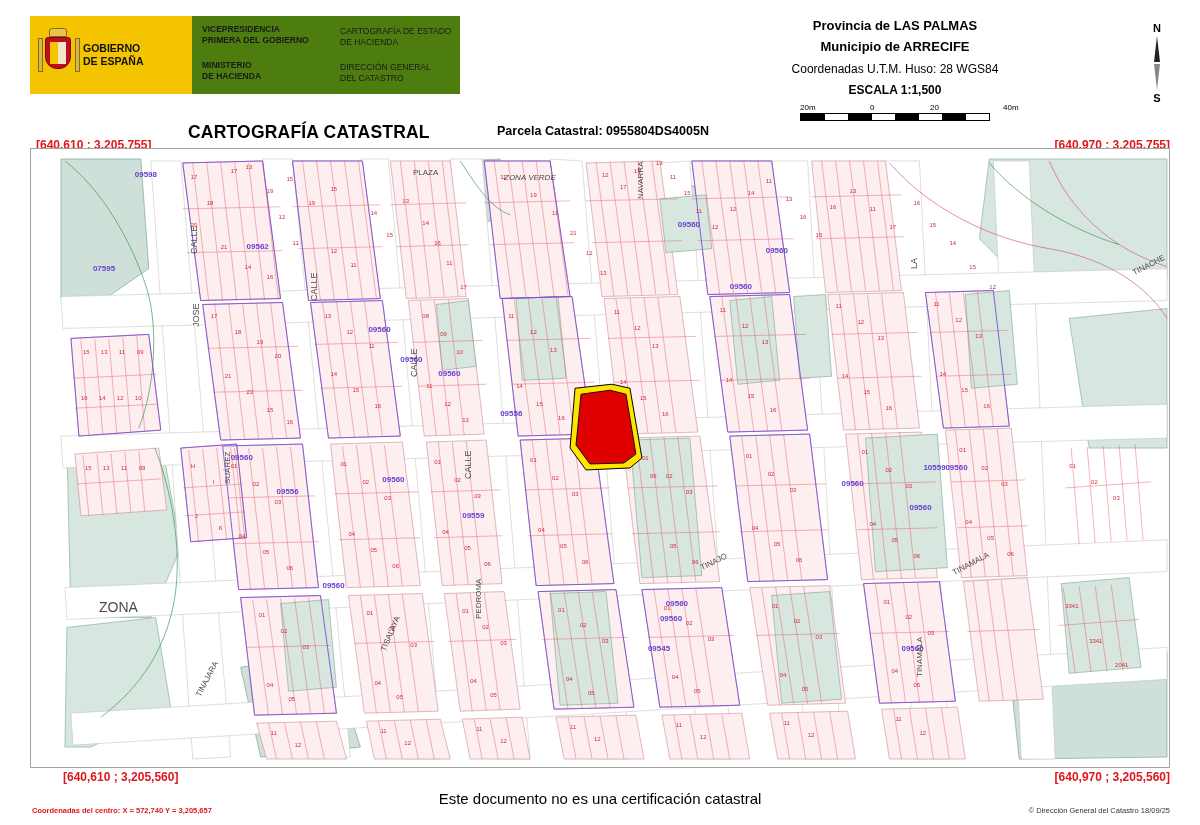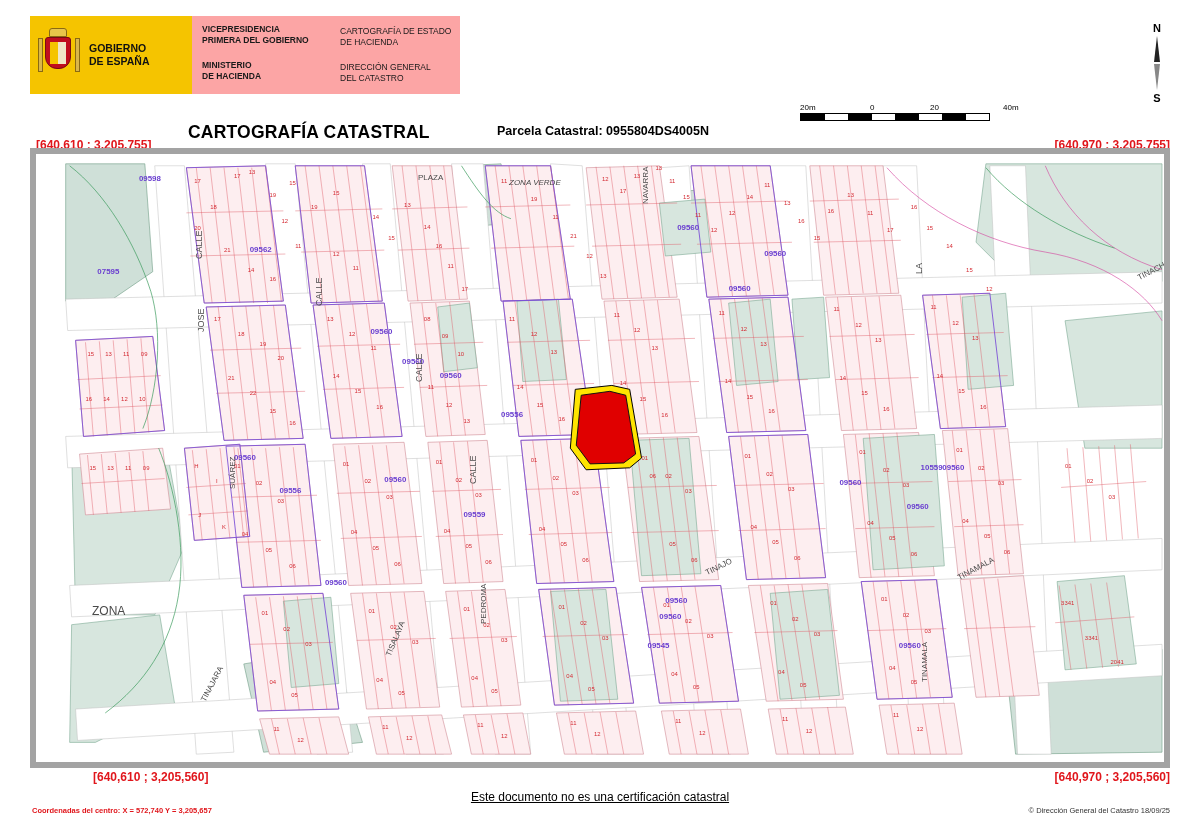--- a/index.html
+++ b/index.html
@@ -57,24 +57,24 @@
     border: 1px solid #8a6a12; border-radius: 3px 3px 0 0;
   }
   .coat .pillarL, .coat .pillarR {
     position: absolute; top: 10px; width: 5px; height: 34px;
     background: #d9b64a; border: 1px solid #8a6a12;
   }
   .coat .pillarL { left: 0px; }
   .coat .pillarR { right: 0px; }
   .logo-yellow-text {
     font-size: 10.5px; font-weight: bold; color: #111;
-    line-height: 13px; margin-left: 9px;
+    line-height: 13px; margin-left: 3px;
   }
   .logo-gray {
-    background: #fca5a5;
+    background: #4d7c0f;
     flex: 1;
     position: relative;
   }
   .gray-line {
     position: absolute;
     font-size: 8.5px; color: #1a1a1a; line-height: 11px;
     font-weight: bold;
   }
   .sub-a { left: 10px; top: 8px; width: 130px; }
   .sub-b { left: 10px; top: 44px; width: 130px; }
@@ -122,37 +122,37 @@
   #compass .needle::after{
     content:""; position:absolute; left:3px; bottom:0; width:0;height:0;
     border-left:3px solid transparent; border-right:3px solid transparent;
     border-top:26px solid #888;
   }
 
   
   #map-frame {
     position: absolute; left: 30px; top: 148px;
     width: 1140px; height: 620px;
-    border: 6px solid #a3a3a3;
+    border: 1px solid #a3a3a3;
     background: #ffffff;
     overflow: hidden;
   }
   #map-canvas { position:absolute; left:0; top:0; width:100%; height:100%; }
 
   .corner-coord {
     position: absolute; font-size: 12px; color: #e0161c; font-weight: bold;
   }
   #c-tl { left: 36px; top: 138px; }
   #c-tr { right: 30px; top: 138px; }
-  #c-bl { left: 52px; top: 770px; padding-left: 41px; }
+  #c-bl { left: 22px; top: 770px; padding-left: 41px; }
   #c-br { right: 30px; top: 770px; }
 
   #footer-note {
     position: absolute; left: 0; top: 790px; width: 1200px;
-    text-align: center; font-size: 12px; color: #000; text-decoration: underline;
+    text-align: center; font-size: 15px; color: #000;
   }
   #footer-left {
     position: absolute; left: 32px; top: 806px;
     font-size: 7.5px; color: #e0161c; font-weight: bold;
   }
   #footer-right {
     position: absolute; right: 30px; top: 806px;
     font-size: 7.5px; color: #333;
   }
   .mlabel { position:absolute; pointer-events:none; white-space:nowrap;}
@@ -193,20 +193,26 @@
         <div class="gray-line sub-d">
           <div>DIRECCIÓN GENERAL</div>
           <div>DEL CATASTRO</div>
         </div>
       </div>
     </div>
 
     <div id="title-cartografia">CARTOGRAFÍA CATASTRAL</div>
     <div id="parcela-label">Parcela Catastral: 0955804DS4005N</div>
 
+    <div id="head-right">
+      <div class="l1">Provincia de LAS PALMAS</div>
+      <div class="l2">Municipio de ARRECIFE</div>
+      <div class="l3">Coordenadas U.T.M. Huso: 28 WGS84</div>
+      <div class="l4">ESCALA 1:1,500</div>
+    </div>
 
     <div id="scalebar">
       <div class="sb-lab" style="left:0px;">20m</div>
       <div class="sb-lab" style="left:70px;">0</div>
       <div class="sb-lab" style="left:130px;">20</div>
       <div class="sb-lab" style="left:172px;margin-left:31px;">40m</div>
       <div class="bar">
         <i></i>
           <i></i>
           <i></i>
@@ -716,20 +722,20 @@
         <div class="mlabel" style="left: 473px; top: 24px; font-size: 8px; color: rgb(74, 74, 74); transform: rotate(0deg); transform-origin: left top; font-style: italic;">ZONA VERDE</div>
         <div class="mlabel" style="left: 605px; top: 50px; font-size: 8px; color: rgb(74, 74, 74); transform: rotate(-90deg); transform-origin: left top;">NAVARRA</div>
         <div class="mlabel" style="left: 878px; top: 120px; font-size: 9px; color: rgb(74, 74, 74); transform: rotate(-90deg); transform-origin: left top;">LA</div>
         <div class="mlabel" style="left: 1100px; top: 120px; font-size: 8px; color: rgb(74, 74, 74); transform: rotate(-27deg); transform-origin: left top;">TINACHE</div>
         <div class="mlabel" style="left: 668px; top: 415px; font-size: 8px; color: rgb(74, 74, 74); transform: rotate(-26deg); transform-origin: left top;">TINAJO</div>
         <div class="mlabel" style="left: 920px; top: 420px; font-size: 8px; color: rgb(74, 74, 74); transform: rotate(-28deg); transform-origin: left top;">TINAMALA</div>
         <div class="mlabel" style="left: 884px; top: 528px; font-size: 8px; color: rgb(74, 74, 74); transform: rotate(-90deg); transform-origin: left top;">TINAMALA</div>
         <div class="mlabel" style="left: 348px; top: 500px; font-size: 8px; color: rgb(74, 74, 74); transform: rotate(-67deg); transform-origin: left top;">TISALAYA</div>
         <div class="mlabel" style="left: 163px; top: 545px; font-size: 8px; color: rgb(74, 74, 74); transform: rotate(-62deg); transform-origin: left top;">TINAJARA</div>
         <div class="mlabel" style="left: 443px; top: 470px; font-size: 8px; color: rgb(74, 74, 74); transform: rotate(-90deg); transform-origin: left top;">PEDROMA</div>
-        <div class="mlabel" style="left: 56px; top: 450px; font-size: 12px; color: rgb(74, 74, 74); transform: rotate(0deg); transform-origin: left top;">ZONA</div>
+        <div class="mlabel" style="left: 68px; top: 450px; font-size: 14px; color: rgb(74, 74, 74); transform: rotate(0deg); transform-origin: left top;">ZONA</div>
       </div>
   </div>
 
   <div id="footer-note">Este documento no es una certificación catastral</div>
   <div id="footer-left">Coordenadas del centro: X = 572,740 Y = 3,205,657</div>
   <div id="footer-right">© Dirección General del Catastro 18/09/25</div>
 </div>
 
 </body></html>

